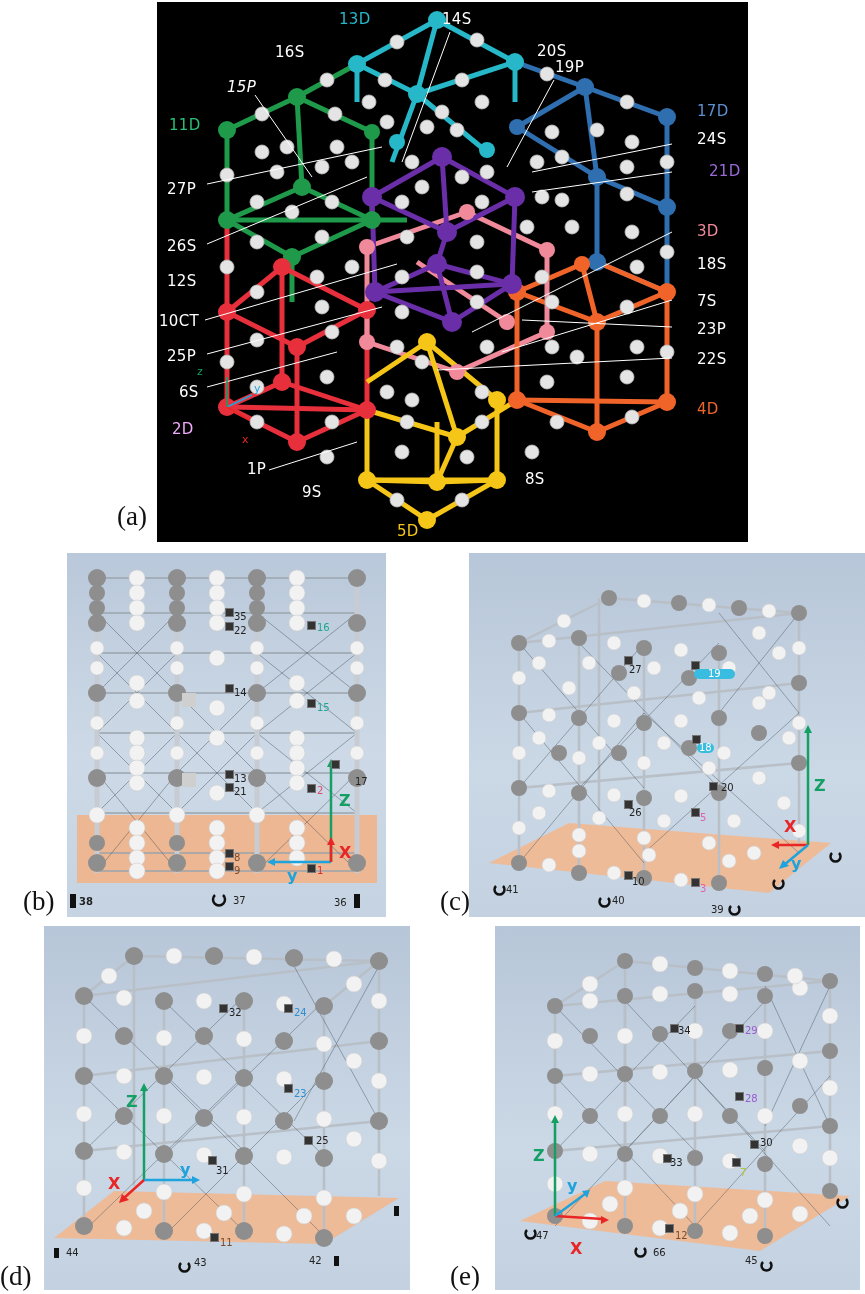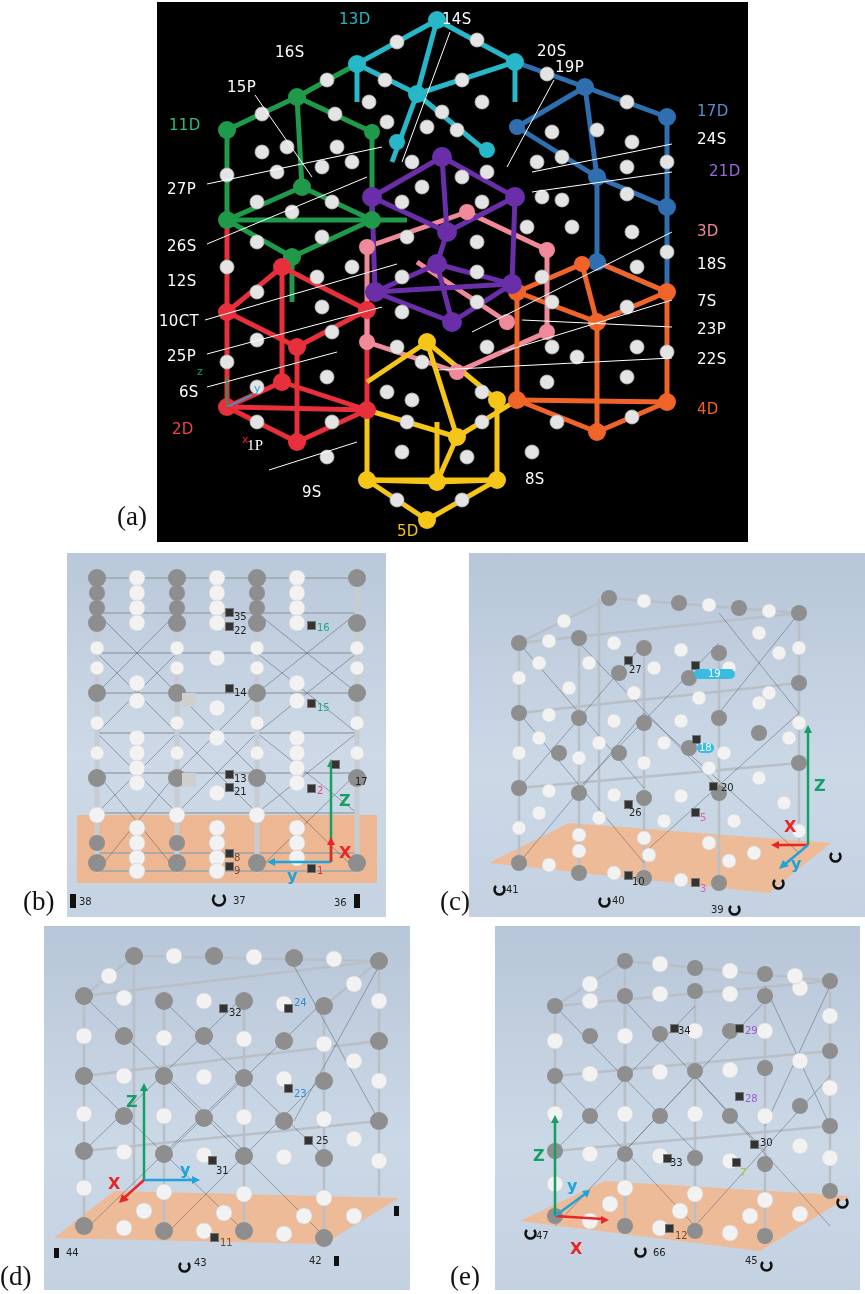--- a/index.html
+++ b/index.html
@@ -320,39 +320,39 @@
       <line x1="70" y1="405" x2="95" y2="393" stroke="#1fa3dc"></line>
       <line x1="70" y1="405" x2="92" y2="418" stroke="#e82626"></line>
     </g>
   </svg>
 
   <div class="lbl-a" style="left:182px;top:10px;color:#26b8c8;">13D</div>
   <div class="lbl-a" style="left:285px;top:10px;">14S</div>
   <div class="lbl-a" style="left:118px;top:43px;">16S</div>
   <div class="lbl-a" style="left:380px;top:42px;">20S</div>
   <div class="lbl-a" style="left:398px;top:58px;">19P</div>
-  <div class="lbl-a" style="left:70px;top:78px;">15P</div>
+  <div class="lbl-a" style="left:70px;top:78px;font-style:italic;">15P</div>
   <div class="lbl-a" style="left:12px;top:116px;color:#2bbf78;">11D</div>
   <div class="lbl-a" style="left:540px;top:102px;color:#5b8fd0;">17D</div>
   <div class="lbl-a" style="left:540px;top:130px;">24S</div>
   <div class="lbl-a" style="left:540px;top:162px;color:#9a6ad8;margin-left:12px;">21D</div>
   <div class="lbl-a" style="left:10px;top:180px;">27P</div>
   <div class="lbl-a" style="left:10px;top:237px;">26S</div>
   <div class="lbl-a" style="left:540px;top:222px;color:#f08a9a;">3D</div>
   <div class="lbl-a" style="left:540px;top:255px;">18S</div>
   <div class="lbl-a" style="left:10px;top:272px;">12S</div>
   <div class="lbl-a" style="left:2px;top:312px;">10CT</div>
   <div class="lbl-a" style="left:540px;top:292px;text-align:center;">7S</div>
   <div class="lbl-a" style="left:540px;top:320px;">23P</div>
   <div class="lbl-a" style="left:10px;top:347px;">25P</div>
   <div class="lbl-a" style="left:540px;top:350px;">22S</div>
   <div class="lbl-a" style="left:22px;top:383px;">6S</div>
-  <div class="lbl-a" style="left:15px;top:420px;color:#ef4444;">2D</div>
+  <div class="lbl-a" style="left:15px;top:420px;color:#f0abfc;">2D</div>
   <div class="lbl-a" style="left:540px;top:400px;color:#f0642a;">4D</div>
-  <div class="lbl-a" style="left:90px;top:436px;font-family:Liberation Serif, serif;">1P</div>
+  <div class="lbl-a" style="left:90px;top:460px;">1P</div>
   <div class="lbl-a" style="left:145px;top:483px;">9S</div>
   <div class="lbl-a" style="left:368px;top:470px;">8S</div>
   <div class="lbl-a" style="left:240px;top:522px;color:#f5c518;">5D</div>
   <div class="lbl-a" style="left:40px;top:364px;font-size:11px;color:#14a064;">z</div>
   <div class="lbl-a" style="left:97px;top:381px;font-size:11px;color:#1fa3dc;">y</div>
   <div class="lbl-a" style="left:85px;top:432px;font-size:11px;color:#e82626;">x</div>
 </div>
 
 <div class="panel" id="panel-b">
   <svg width="319" height="364" viewBox="0 0 319 364">
@@ -519,21 +519,21 @@
   <span class="marker" style="left:158px;top:230px;"></span>
   <span class="lbl-s" style="left:167px;top:234px;">21</span>
   <span class="marker" style="left:240px;top:231px;"></span>
   <span class="lbl-s" style="left:250px;top:233px;color:#e04a70;">2</span>
   <span class="marker" style="left:158px;top:296px;"></span>
   <span class="lbl-s" style="left:167px;top:300px;color:#7a4a2a;">8</span>
   <span class="marker" style="left:158px;top:309px;"></span>
   <span class="lbl-s" style="left:167px;top:313px;color:#7a4a2a;">9</span>
   <span class="marker" style="left:240px;top:311px;"></span>
   <span class="lbl-s" style="left:250px;top:313px;color:#e02a2a;">1</span>
-  <span class="lbl-s" style="left:12px;top:344px;">38</span>
+  <span class="lbl-s" style="left:12px;top:344px;font-weight:bold;">38</span>
   <span class="lbl-s" style="left:166px;top:343px;">37</span>
   <span class="lbl-s" style="left:267px;top:345px;">36</span>
   <span class="axis-lbl" style="left:272px;top:240px;color:#14a064;">Z</span>
   <span class="axis-lbl" style="left:272px;top:292px;color:#e82626;">X</span>
   <span class="axis-lbl" style="left:220px;top:315px;color:#1fa3dc;">y</span>
 </div>
 
 <div class="panel" id="panel-c">
   <svg width="382" height="364" viewBox="0 0 382 364">
     <polygon points="20,310 300,340 362,290 100,270" fill="#f2b890" opacity="0.9"></polygon>
@@ -794,21 +794,21 @@
     <g stroke="#111" stroke-width="2.5" fill="none">
       <rect x="10" y="322" width="5" height="10" fill="#111" stroke="none"></rect>
       <path d="M 137 337 a 5 5 0 1 0 7 0"></path>
       <rect x="290" y="330" width="5" height="10" fill="#111" stroke="none"></rect>
       <rect x="350" y="280" width="5" height="10" fill="#111" stroke="none"></rect>
     </g>
   </svg>
   <span class="marker" style="left:175px;top:78px;"></span>
   <span class="lbl-s" style="left:185px;top:82px;">32</span>
   <span class="marker" style="left:240px;top:78px;"></span>
-  <span class="lbl-s" style="left:250px;top:72px;color:#2f8fd0;">24</span>
+  <span class="lbl-s" style="left:250px;top:82px;color:#2f8fd0;">24</span>
   <span class="marker" style="left:240px;top:158px;"></span>
   <span class="lbl-s" style="left:250px;top:163px;color:#2f8fd0;">23</span>
   <span class="marker" style="left:260px;top:210px;"></span>
   <span class="lbl-s" style="left:272px;top:210px;">25</span>
   <span class="marker" style="left:164px;top:230px;"></span>
   <span class="lbl-s" style="left:172px;top:240px;">31</span>
   <span class="marker" style="left:166px;top:307px;"></span>
   <span class="lbl-s" style="left:176px;top:312px;color:#7a4a2a;">11</span>
   <span class="lbl-s" style="left:22px;top:322px;">44</span>
   <span class="lbl-s" style="left:150px;top:332px;">43</span>

